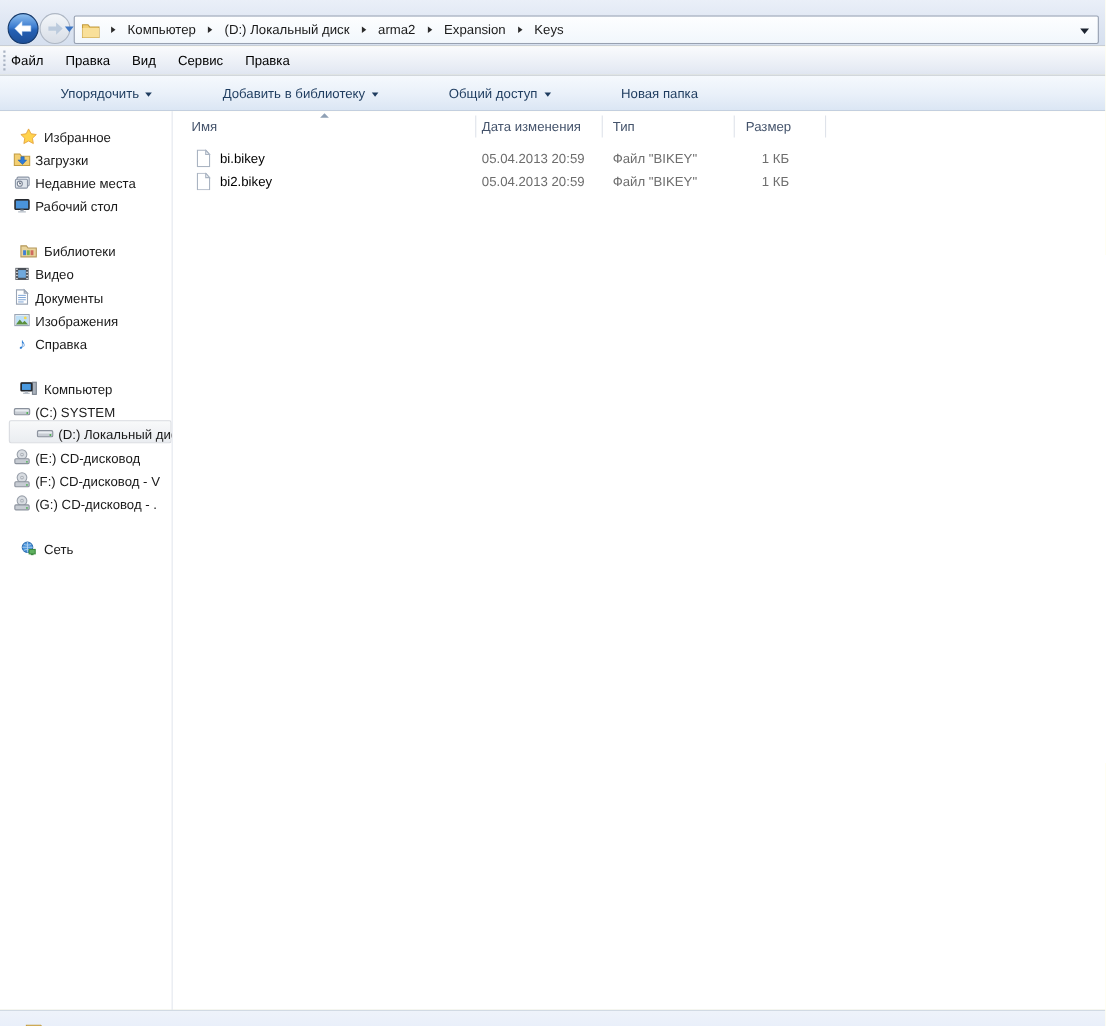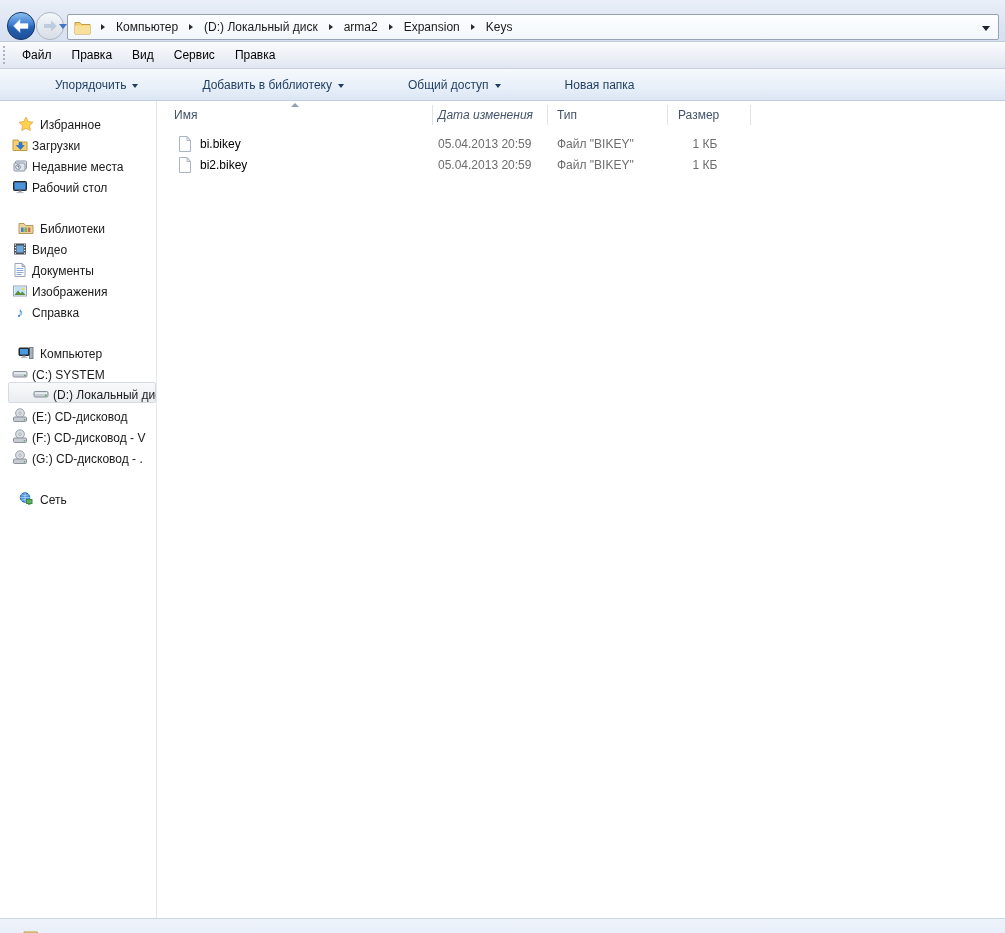--- a/index.html
+++ b/index.html
@@ -21,21 +21,21 @@
   .addr-dropdown { position:absolute; right:8px; top:11px; width:0; height:0;
     border-left:4px solid transparent; border-right:4px solid transparent; border-top:5px solid #1c2430; }
   .crumb-sep { width:0; height:0; border-top:3.5px solid transparent; border-bottom:3.5px solid transparent;
     border-left:4.5px solid #2b2b2b; margin:0 8px; }
   .crumb { padding:3px 3px; white-space:nowrap; cursor:default; }
   .crumb-folder { display:inline-flex; margin-right:2px; }
 
   
   .menubar { position:absolute; top:42px; left:0; right:0; height:27px;
     background:linear-gradient(#fafbfd,#e6ebf4 80%,#dfe5f0); border-bottom:1px solid #c9cfdb;
-    display:flex; align-items:center; padding-left:12px; }
+    display:flex; align-items:center; }
   .menugrip { position:absolute; left:3px; top:4px; height:18px; width:0; border-left:2px dotted #a9b3c3; }
   .menu-item { padding:0 10px; line-height:26px; color:#000; }
 
   
   .toolbar { position:absolute; top:69px; left:0; right:0; height:32px;
     background:linear-gradient(#f5f9fd,#e9f0f9 55%,#dbe6f4); border-bottom:1px solid #c3cfdf;
     display:flex; align-items:center; padding-left:18px; }
   .tb-btn { display:flex; align-items:center; color:#1e3c5f; padding:4px 5px; margin-right:22px; white-space:nowrap;margin-left:32px; }
   .tb-arrow { width:0; height:0; border-left:3.5px solid transparent; border-right:3.5px solid transparent;
     border-top:4px solid #1e3c5f; margin-left:6px; margin-top:2px; }
@@ -56,21 +56,21 @@
   .sb-item.selected { background:linear-gradient(#f8f9fa,#eaedf1); border:1px solid #d7dadf; border-radius:2px;
     margin-left:8px; }
   .sb-item.selected.lvl1 { padding-left:24px; }
   .note-glyph { color:#2b7cd3; font-size:14px; line-height:14px; }
 
   
   .filearea { position:absolute; left:158px; top:0; right:0; bottom:0; }
   .colheaders { position:absolute; top:2px; left:0; right:0; height:24px; color:#44536b; }
   .colheaders .hdr { position:absolute; top:0; line-height:24px; }
   .hdr-name { left:16px; }
-  .hdr-modified { left:280px;font-style:italic; }
+  .hdr-modified { left:280px; }
   .hdr-type { left:399px; }
   .hdr-size { left:520px; }
   .hdr-sep { position:absolute; top:2px; height:20px; width:1px; background:#dfe3ea; }
   .sort-arrow { position:absolute; top:2px; left:133px; width:0; height:0;
     border-left:4px solid transparent; border-right:4px solid transparent; border-bottom:4px solid #8fa0b5; }
   .rows { position:absolute; top:33px; left:0; right:0; }
   .frow { position:relative; height:21px; }
   .frow .ficon { position:absolute; left:20px; top:2px; }
   .cell { position:absolute; top:0; line-height:21px; white-space:nowrap; }
   .cell-name { left:42px; color:#000; }

